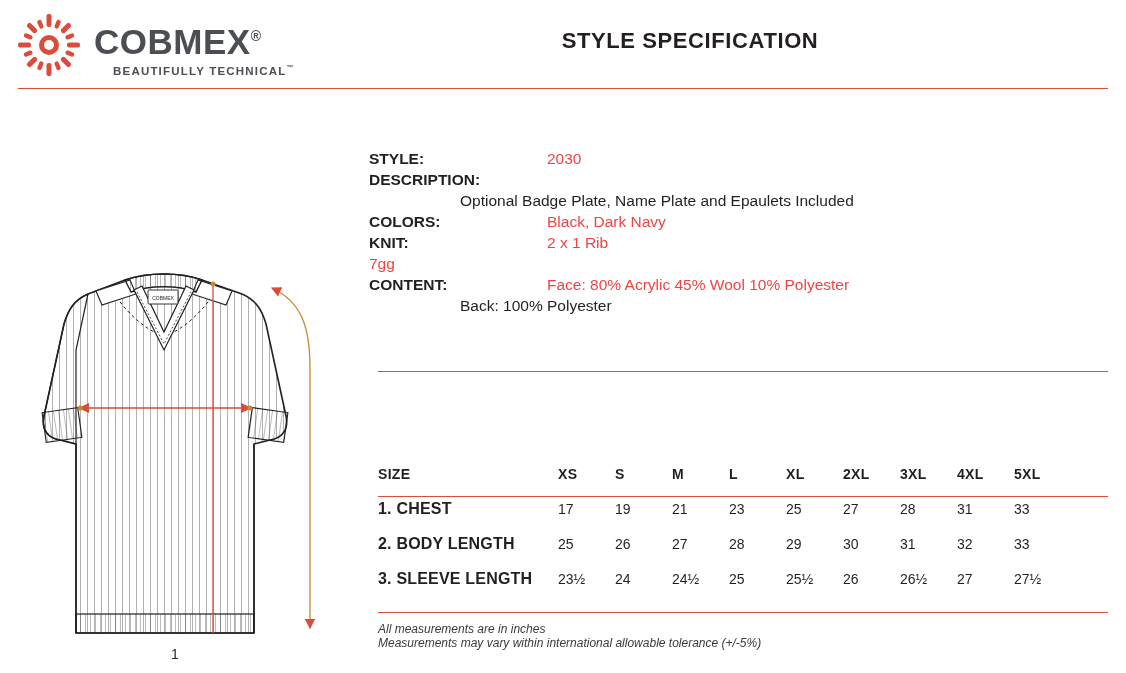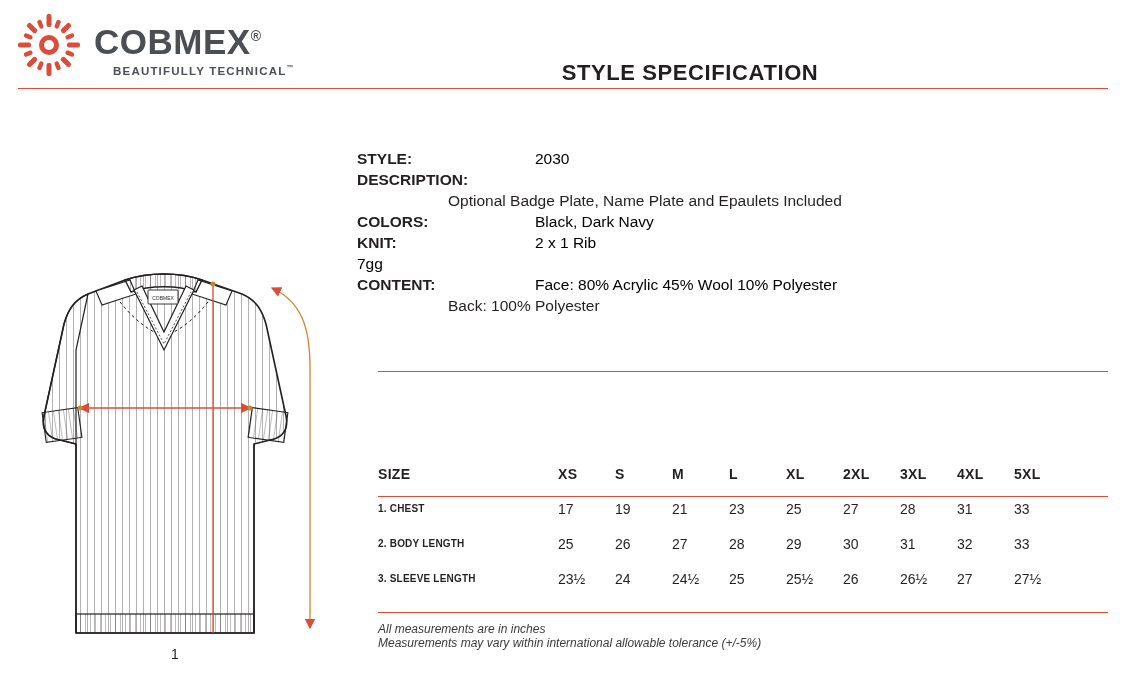--- a/index.html
+++ b/index.html
@@ -61,48 +61,47 @@
   }
   #doc-title {
     position: absolute;
     left: 380px; top: 28px;
     width: 620px;
     text-align: center;
     font-size: 22px;
     font-weight: bold;
     letter-spacing: 0.6px;
     color: #231f20;
-    margin-top: 32px;
   }
   .hrule {
     position: absolute;
     background: #d94d3a;
     height: 1px;
   }
   #rule-top { left: 18px; top: 88px; width: 1090px; }
   #rule-spec { left: 378px; top: 371px; width: 730px; }
   #rule-size-head { left: 378px; top: 496px; width: 730px; }
   #rule-footer { left: 378px; top: 612px; width: 730px; }
 
   
   #spec {
     position: absolute;
-    left: 357px; top: 148px;
+    left: 369px; top: 148px;
     width: 730px;
     font-size: 15.5px;
     line-height: 21px;
   }
   .spec-row { display: flex; }
   .spec-label {
     width: 178px;
     font-weight: bold;
     color: #231f20;
     white-space: nowrap;
   }
-  .spec-value { flex: 1; color: #000000; }
+  .spec-value { flex: 1; color: #ef4444; }
   .spec-cont { margin-left: 91px; color: #231f20; }
 
   
   #size-table {
     position: absolute;
     left: 378px; top: 456px;
     width: 730px;
     font-size: 14px;
   }
   #size-table table {
@@ -111,21 +110,21 @@
     table-layout: fixed;
   }
   #size-table th, #size-table td {
     text-align: left;
     padding: 0;
     height: 35px;
     vertical-align: middle;
     font-weight: normal;
   }
   #size-table th { font-weight: bold; font-size: 14px; letter-spacing: .3px; margin-left: 44px;}
-  #size-table td.rowlabel { font-weight: bold; font-size: 10px; letter-spacing: .2px; }
+  #size-table td.rowlabel { font-weight: bold; font-size: 16px; letter-spacing: .2px; }
   col.c-label { width: 180px; }
   col.c-size  { width: 57px; }
 
   
   #footnote {
     position: absolute;
     left: 378px; top: 622px;
     font-size: 12px;
     font-style: italic;
     color: #3a3a3a;

